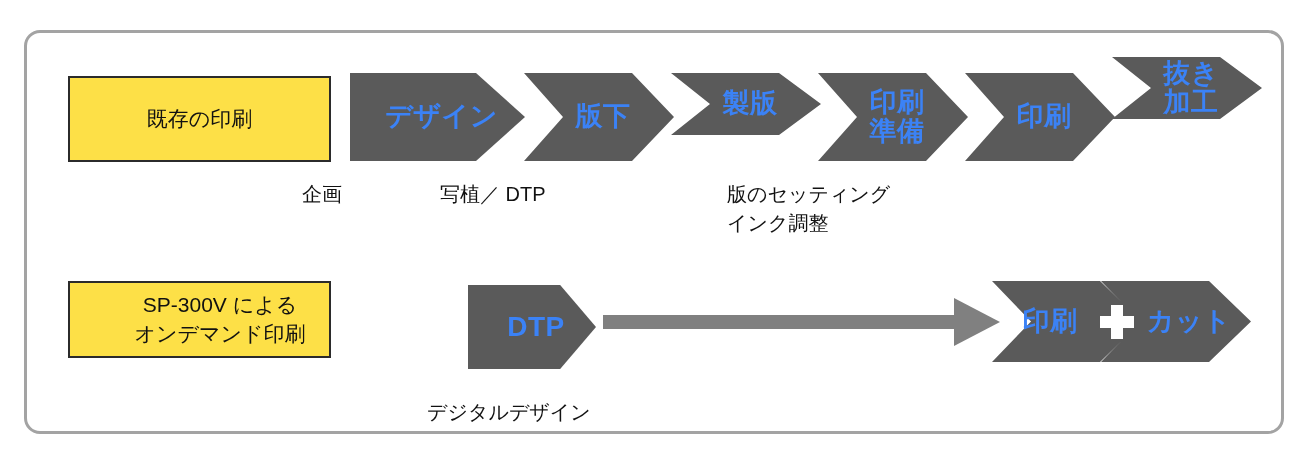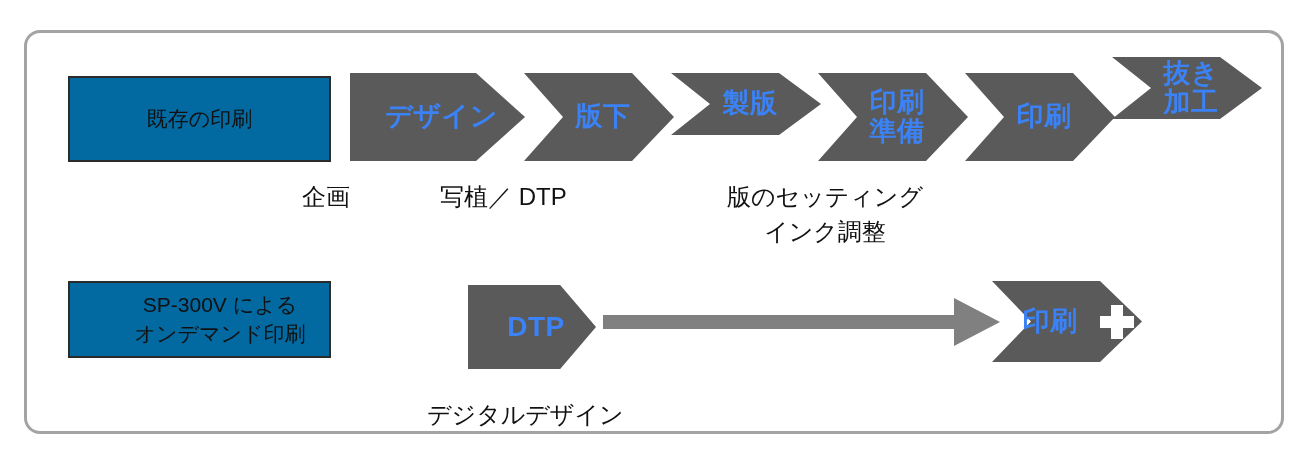--- a/index.html
+++ b/index.html
@@ -3,40 +3,40 @@
 <meta charset="utf-8">
 <style>
   html,body{margin:0;padding:0;background:#ffffff;}
   body{width:1308px;height:462px;overflow:hidden;
        font-family:"Liberation Sans","DejaVu Sans",sans-serif;}
   #stage{position:relative;width:1308px;height:462px;}
 
   .frame{position:absolute;left:24px;top:30px;width:1260px;height:404px;
          border:3px solid #a3a3a3;border-radius:16px;box-sizing:border-box;}
 
-  .label-box{position:absolute;background:#0369a1;border:2.5px solid #2b2b2b;
+  .label-box{position:absolute;background:#fde047;border:2.5px solid #2b2b2b;
              box-sizing:border-box;display:flex;align-items:center;
              justify-content:center;text-align:center;color:#111;
              font-size:21px;line-height:1.35;}
 
   .chev{position:absolute;color:#3b82f6;display:flex;align-items:center;
         justify-content:center;text-align:center;font-size:27px;
         line-height:1.08;letter-spacing:.5px;font-weight:bold;}
   .chev .shape{position:absolute;inset:0;background:#5a5a5a;
                filter:drop-shadow(1.5px 1.5px 0 #242424);}
   .chev .txt{position:relative;z-index:2;white-space:pre-line;
              padding-left:8px;}
 
   
   .pent .shape{clip-path:polygon(0 0, 72% 0, 100% 50%, 72% 100%, 0 100%);}
   
   .notch .shape{clip-path:polygon(0 0, 72% 0, 100% 50%, 72% 100%, 0 100%, 26% 50%);}
 
-  .cap{position:absolute;color:#111;font-size:24px;line-height:1.45;
-       white-space:pre-line;text-align:center;}
+  .cap{position:absolute;color:#111;font-size:20px;line-height:1.45;
+       white-space:pre-line;}
 
   .arrow{position:absolute;}
   .arrow .shaft{position:absolute;left:0;top:50%;transform:translateY(-50%);
                 height:14px;background:#808080;}
   .arrow .head{position:absolute;top:50%;transform:translateY(-50%);
                width:0;height:0;border-top:24px solid transparent;
                border-bottom:24px solid transparent;
                border-left:46px solid #808080;}
 
   .plus{position:absolute;z-index:5;color:#ffffff;font-weight:bold;
@@ -101,20 +101,24 @@
   <div class="arrow" style="left:603px;top:297px;width:397px;height:50px;">
     <span class="shaft" style="width:352px;"></span>
     <span class="head" style="left:351px;"></span>
   </div>
 
   <div class="chev notch" style="left:992px;top:281px;width:150px;height:81px;">
     <span class="shape"></span>
     <span class="txt" style="padding-left:0;padding-right:34px;">印刷</span>
   </div>
 
+  <div class="chev notch" style="left:1101px;top:281px;width:150px;height:81px;">
+    <span class="shape"></span>
+    <span class="txt" style="padding-left:26px;">カット</span>
+  </div>
 
   <div class="plus" style="left:1100px;top:305px;width:34px;height:34px;">
     <span class="bar-h" style="left:0;top:11px;width:34px;height:12px;"></span>
     <span class="bar-v" style="left:11px;top:0;width:12px;height:34px;"></span>
   </div>
 
   <div class="cap" style="left:427px;top:375px;margin-top:23px;">デジタルデザイン</div>
 
 </div>
 

